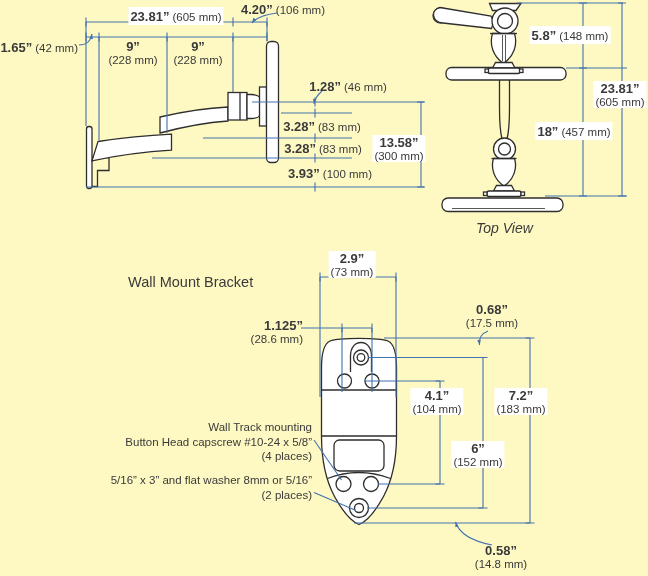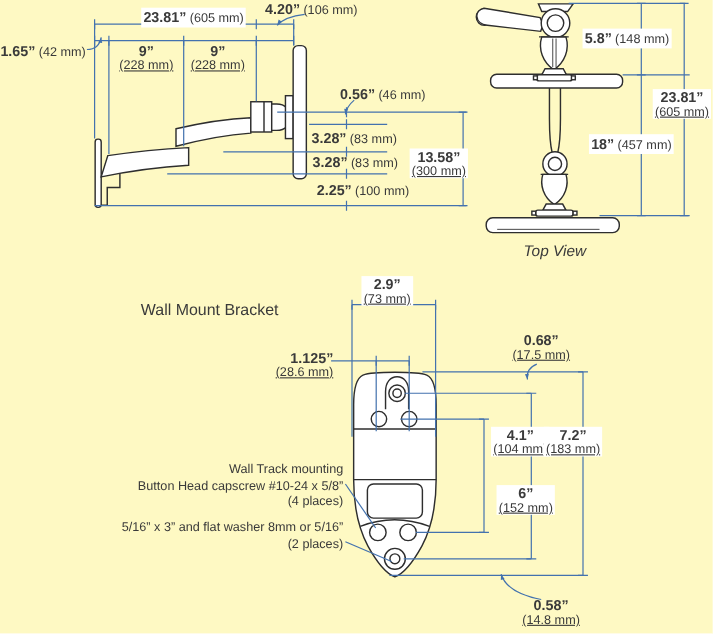--- a/index.html
+++ b/index.html
@@ -4,21 +4,21 @@
 <style>
   html,body{margin:0;padding:0;background:#fff;}
   #stage{position:relative;width:648px;height:576px;background:#fef9c3;overflow:hidden;
          font-family:"Liberation Sans",sans-serif;color:#3a3a3a;}
   #stage svg{position:absolute;left:0;top:0;}
   .lbl{position:absolute;white-space:nowrap;color:#3a3a3a;}
   .c{transform:translateX(-50%);}
   .in{font:600 13px "Liberation Sans",sans-serif;}
   .mm{font:400 11.5px "Liberation Sans",sans-serif;margin-left:3px;}
   .stack{text-align:center;line-height:14.5px;}
-  .stack .mm{display:block;margin-left:0;text-decoration:underline;}
+  .stack .mm{display:block;margin-left:0;}
   .stack .in{display:block;}
   .bg{background:#fff;padding:0 2px;}
   .title{font:400 14.5px "Liberation Sans",sans-serif;}
   .tv{font:italic 400 14px "Liberation Sans",sans-serif;margin-left:31px;}
   .callout{font:400 11.5px/14.5px "Liberation Sans",sans-serif;text-align:right;}
 </style>
 </head>
 <body>
 
 <div id="stage">
@@ -142,34 +142,34 @@
 </div>
 <div class="lbl c stack" style="left:133px;top:39px;">
   <span class="in">9”</span>
       <span class="mm">(228 mm)</span>
 </div>
 <div class="lbl c stack" style="left:198px;top:39px;">
   <span class="in">9”</span>
       <span class="mm">(228 mm)</span>
 </div>
 <div class="lbl c" style="left:348px;top:77px;">
-  <span class="in">0.56”</span><span class="mm">(46 mm)</span>
+  <span class="in">1.28”</span><span class="mm">(46 mm)</span>
 </div>
 <div class="lbl c" style="left:322px;top:117px;">
   <span class="in">3.28”</span><span class="mm">(83 mm)</span>
 </div>
 <div class="lbl c" style="left:323px;top:139px;">
   <span class="in">3.28”</span><span class="mm">(83 mm)</span>
 </div>
 <div class="lbl c stack bg" style="left:399px;top:135px;">
   <span class="in">13.58”</span>
       <span class="mm">(300 mm)</span>
 </div>
 <div class="lbl c" style="left:330px;top:164px;">
-  <span class="in">2.25”</span><span class="mm">(100 mm)</span>
+  <span class="in">3.93”</span><span class="mm">(100 mm)</span>
 </div>
 
 <div class="lbl c bg" style="left:570px;top:26px;">
   <span class="in">5.8”</span><span class="mm">(148 mm)</span>
 </div>
 <div class="lbl c stack bg" style="left:620px;top:81px;">
   <span class="in">23.81”</span>
       <span class="mm">(605 mm)</span>
 </div>
 <div class="lbl c bg" style="left:574px;top:122px;">
@@ -183,21 +183,21 @@
       <span class="mm">(73 mm)</span>
 </div>
 <div class="lbl stack" style="left:230px;top:318px;width:73px;text-align:right;transform:none;">
   <span class="in">1.125”</span>
       <span class="mm">(28.6 mm)</span>
 </div>
 <div class="lbl c stack" style="left:492px;top:302px;">
   <span class="in">0.68”</span>
       <span class="mm">(17.5 mm)</span>
 </div>
-<div class="lbl c stack bg" style="left:437px;top:388px;margin-left:36px;">
+<div class="lbl c stack bg" style="left:437px;top:388px;">
   <span class="in">4.1”</span>
       <span class="mm">(104 mm)</span>
 </div>
 <div class="lbl c stack bg" style="left:521px;top:388px;">
   <span class="in">7.2”</span>
       <span class="mm">(183 mm)</span>
 </div>
 <div class="lbl c stack bg" style="left:478px;top:441px;">
   <span class="in">6”</span>
       <span class="mm">(152 mm)</span>

